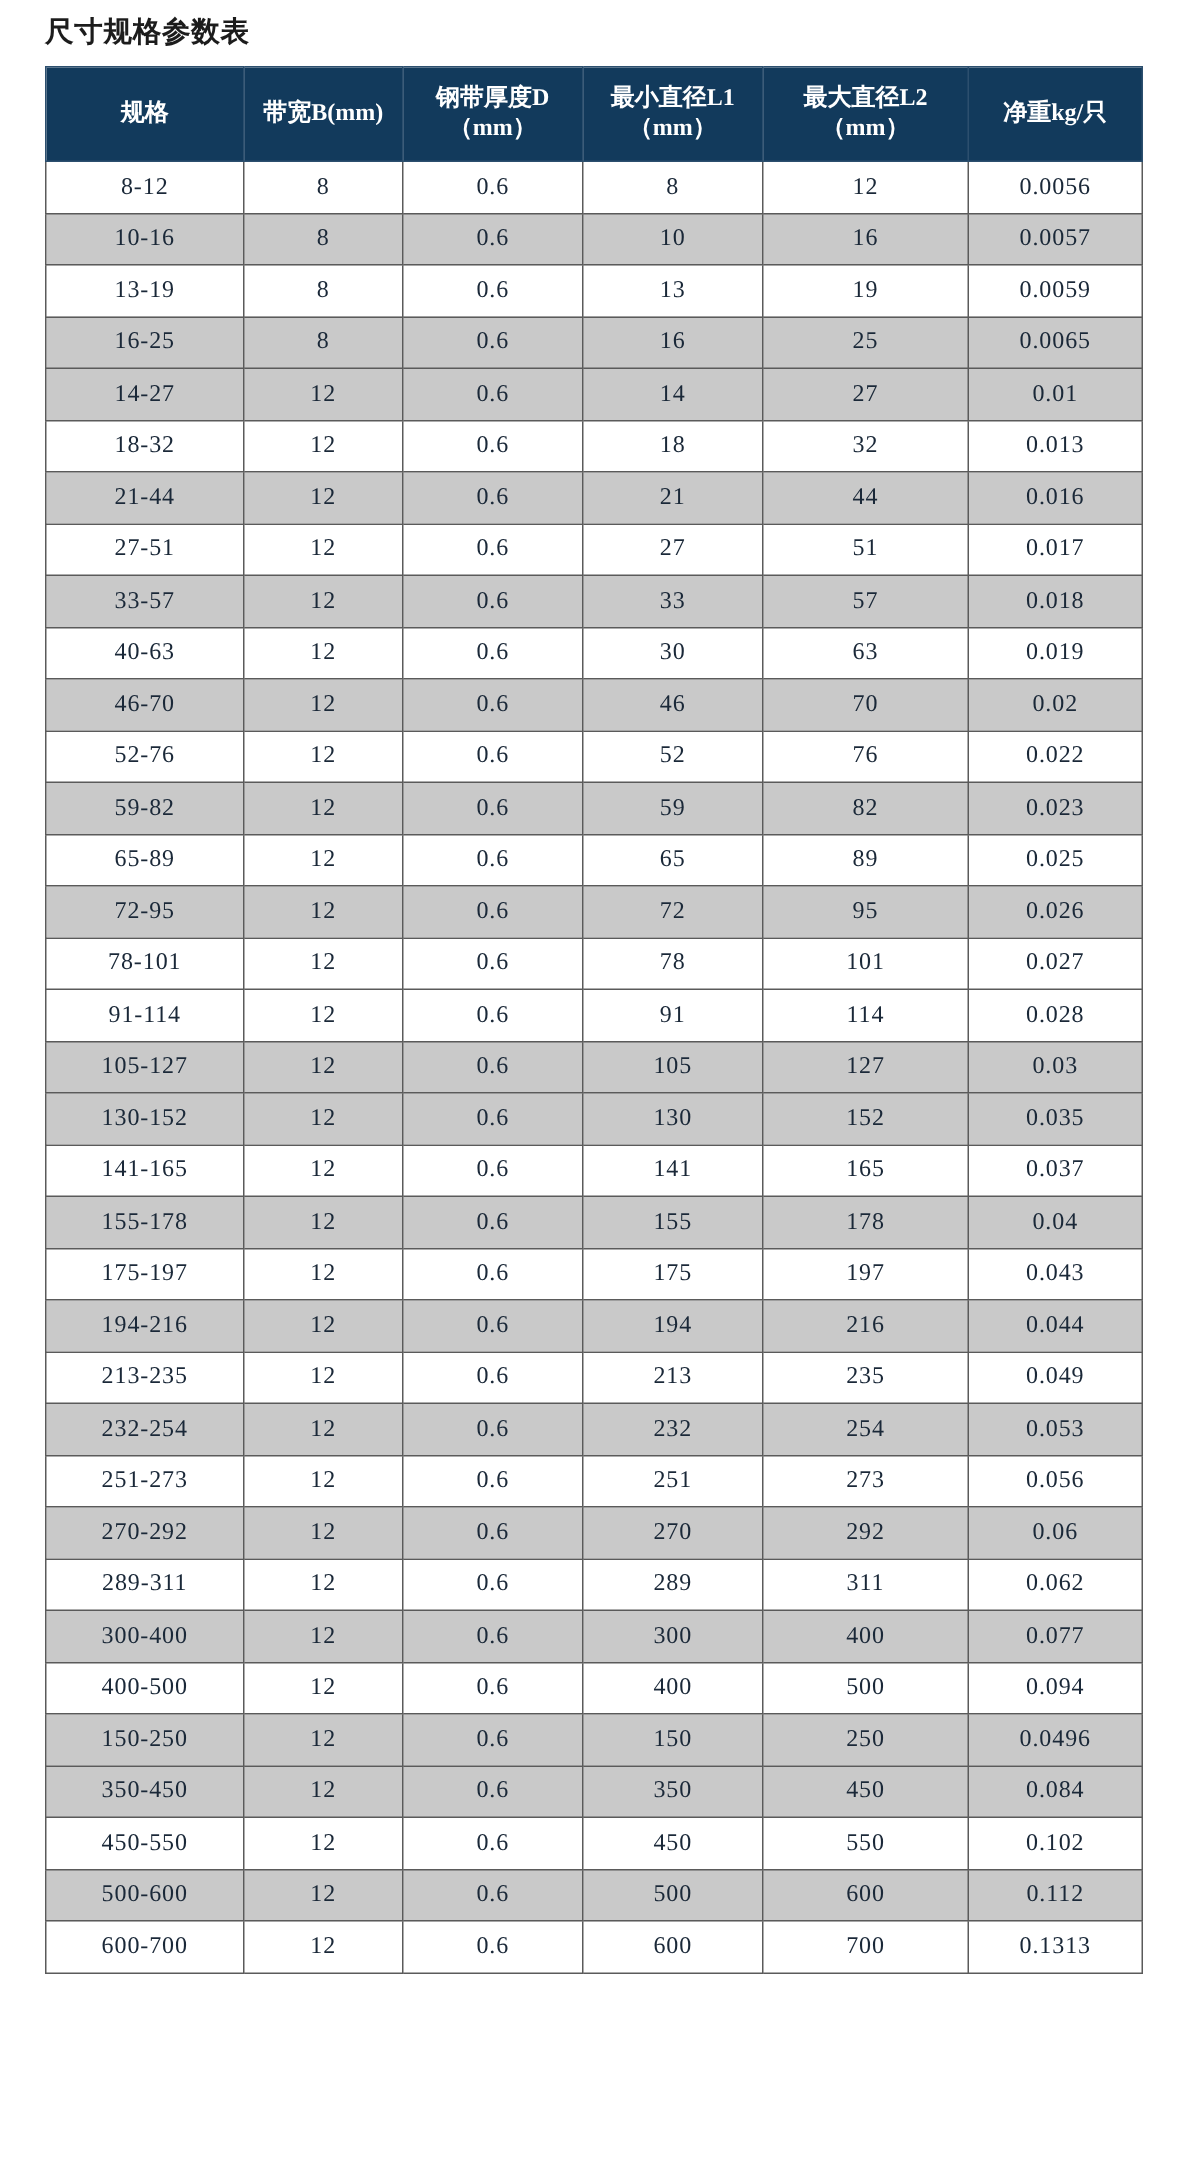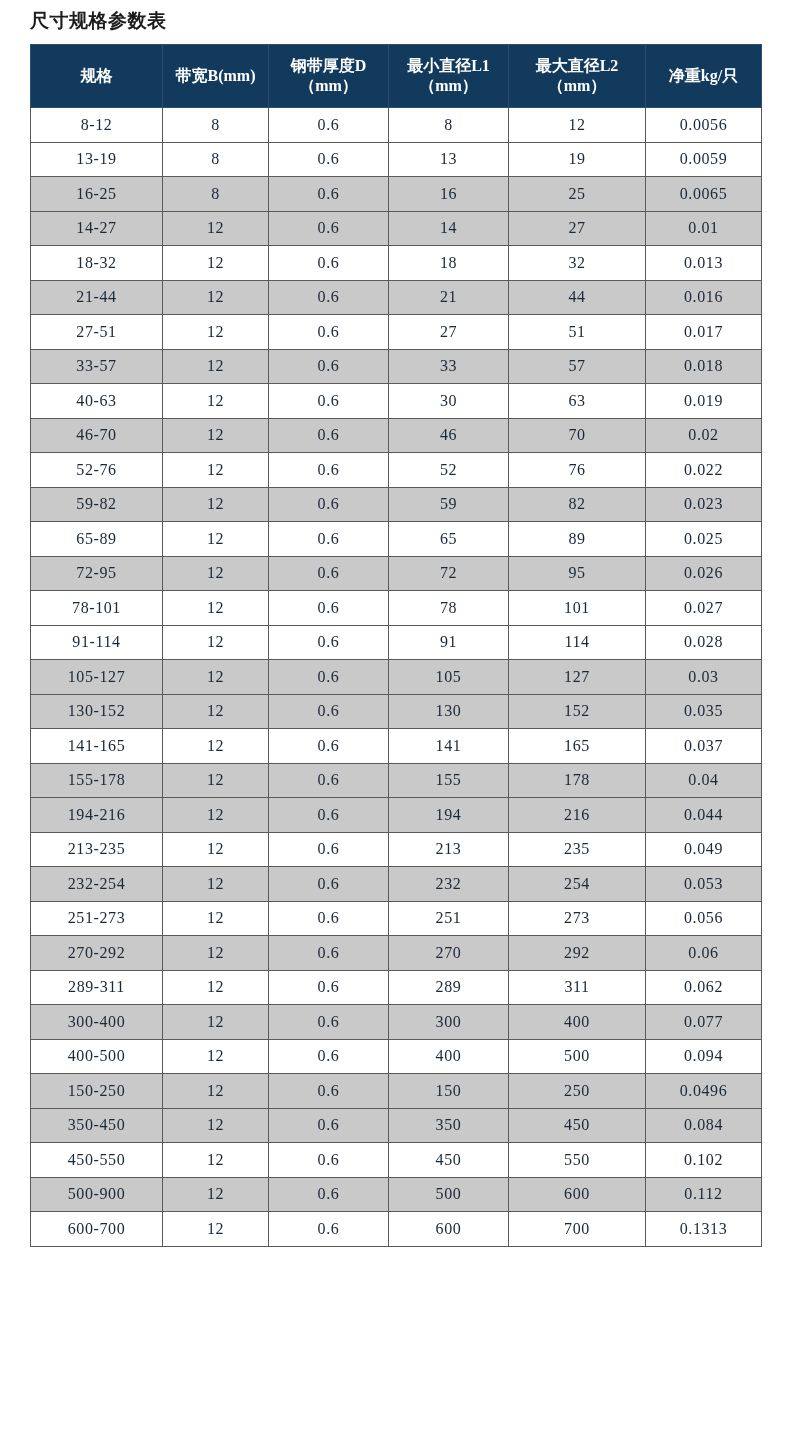--- a/index.html
+++ b/index.html
@@ -130,20 +130,28 @@
       </thead>
       <tbody>
           <tr class="odd">
             <td>8-12</td>
             <td>8</td>
             <td>0.6</td>
             <td>8</td>
             <td>12</td>
             <td>0.0056</td>
           </tr>
+          <tr class="even">
+            <td>10-16</td>
+            <td>8</td>
+            <td>0.6</td>
+            <td>10</td>
+            <td>16</td>
+            <td>0.0057</td>
+          </tr>
           <tr class="odd">
             <td>13-19</td>
             <td>8</td>
             <td>0.6</td>
             <td>13</td>
             <td>19</td>
             <td>0.0059</td>
           </tr>
           <tr class="even">
             <td>16-25</td>
@@ -282,20 +290,28 @@
             <td>0.037</td>
           </tr>
           <tr class="even">
             <td>155-178</td>
             <td>12</td>
             <td>0.6</td>
             <td>155</td>
             <td>178</td>
             <td>0.04</td>
           </tr>
+          <tr class="odd">
+            <td>175-197</td>
+            <td>12</td>
+            <td>0.6</td>
+            <td>175</td>
+            <td>197</td>
+            <td>0.043</td>
+          </tr>
           <tr class="even">
             <td>194-216</td>
             <td>12</td>
             <td>0.6</td>
             <td>194</td>
             <td>216</td>
             <td>0.044</td>
           </tr>
           <tr class="odd">
             <td>213-235</td>
@@ -371,21 +387,21 @@
           </tr>
           <tr class="odd">
             <td>450-550</td>
             <td>12</td>
             <td>0.6</td>
             <td>450</td>
             <td>550</td>
             <td>0.102</td>
           </tr>
           <tr class="even">
-            <td>500-900</td>
+            <td>500-600</td>
             <td>12</td>
             <td>0.6</td>
             <td>500</td>
             <td>600</td>
             <td>0.112</td>
           </tr>
           <tr class="odd">
             <td>600-700</td>
             <td>12</td>
             <td>0.6</td>

